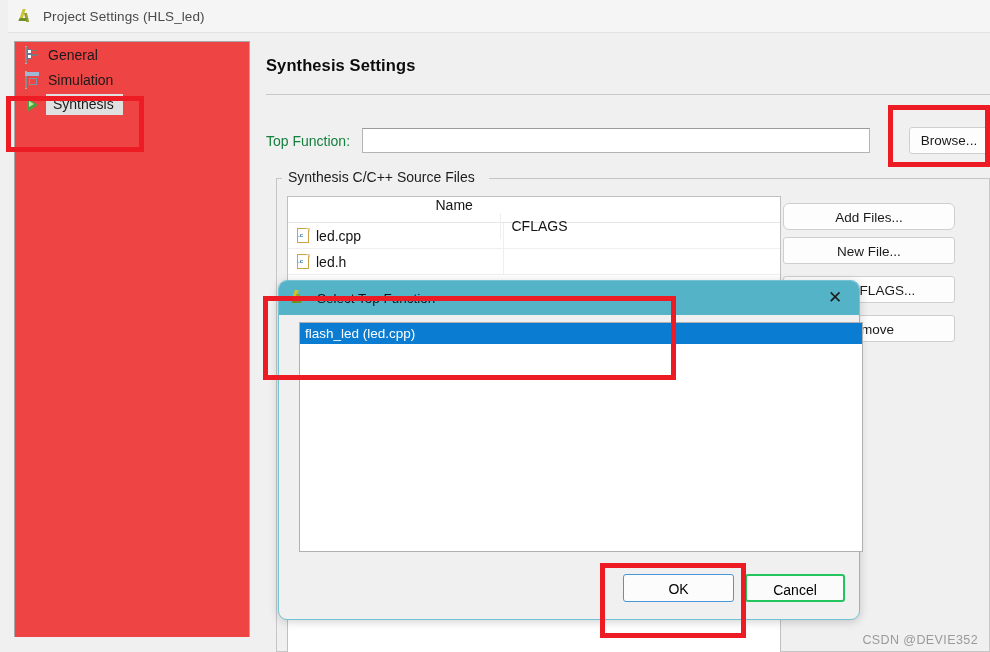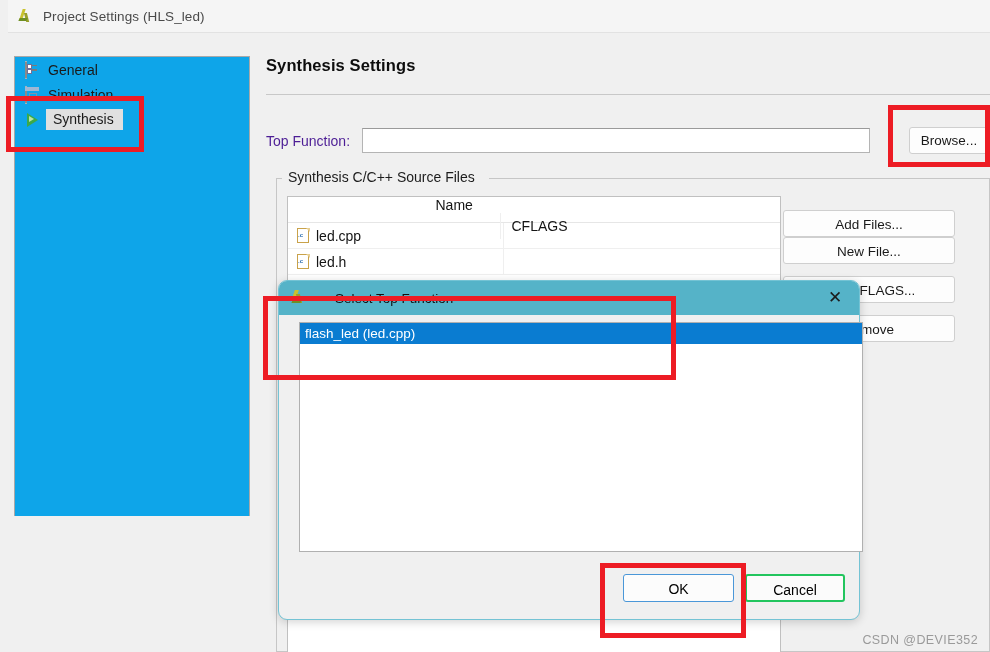--- a/index.html
+++ b/index.html
@@ -34,23 +34,23 @@
   }
   .title-text {
     font-size: 13.5px;
     color: #4a4a4a;
     letter-spacing: .1px;
   }
 
   
   .sidebar {
     position: absolute;
-    left: 14px; top: 56px;
-    width: 236px; height: 460px;
-    background: #0ea5e9;
+    left: 14px; top: 41px;
+    width: 236px; height: 596px;
+    background: #ef4444;
     border: 1px solid #a8a8a8;
     border-bottom: none;
   }
   .tree-item {
     display: flex; align-items: center;
     height: 25px;
     padding-left: 10px;
     font-size: 14px;
     color: #1a1a1a;
   }
@@ -142,21 +142,21 @@
     position: absolute; left: 0px; top: 38px;
     width: 724px; height: 1px;
     background: #c8c8c8;
   }
 
   .topfunc-row {
     position: absolute; left: 0px; top: 72px;
     display: flex; align-items: center;
     width: 724px;
   }
-  .topfunc-label { font-size: 14px; color: #4c1d95; }
+  .topfunc-label { font-size: 14px; color: #15803d; }
   .topfunc-input {
     margin-left: 12px;
     width: 508px; height: 25px;
     background: #ffffff;
     border: 1px solid #b4b4b4;
     border-top-color: #9a9a9a;
     font-size: 13px;
     padding: 0 4px;
     color: #111;
     outline: none;
@@ -242,21 +242,21 @@
     line-height: 7px;
   }
 
   
   .side-btn {
     position: absolute;
     left: 517px;
     width: 172px; height: 27px;
     line-height: 25px;
   }
-  .sb1 { top: 154px; }
+  .sb1 { top: 147px; border-radius: 6px; }
   .sb2 { top: 181px; }
   .sb3 { top: 220px; }
   .sb4 { top: 259px; }
 
   
   .dialog {
     position: absolute;
     left: 278px; top: 280px;
     width: 582px; height: 340px;
     background: #f0f0f0;
@@ -264,21 +264,20 @@
     border-radius: 9px 9px 9px 9px;
     box-shadow: 0 2px 10px rgba(0,0,0,.18);
   }
   .dlg-titlebar {
     position: absolute; left: 0; top: 0;
     width: 580px; height: 34px;
     background: #55b3c8;
     border-radius: 8px 8px 0 0;
     display: flex; align-items: center;
     padding-left: 10px;
-    gap: 18px;
   }
   .dlg-icon { width: 18px; height: 18px; position: relative; flex: 0 0 auto; }
   .dlg-title {
     margin-left: 10px;
     font-size: 13.5px;
     color: #111;
   }
   .dlg-close {
     position: absolute; right: 14px; top: 7px;
     width: 20px; height: 20px;

